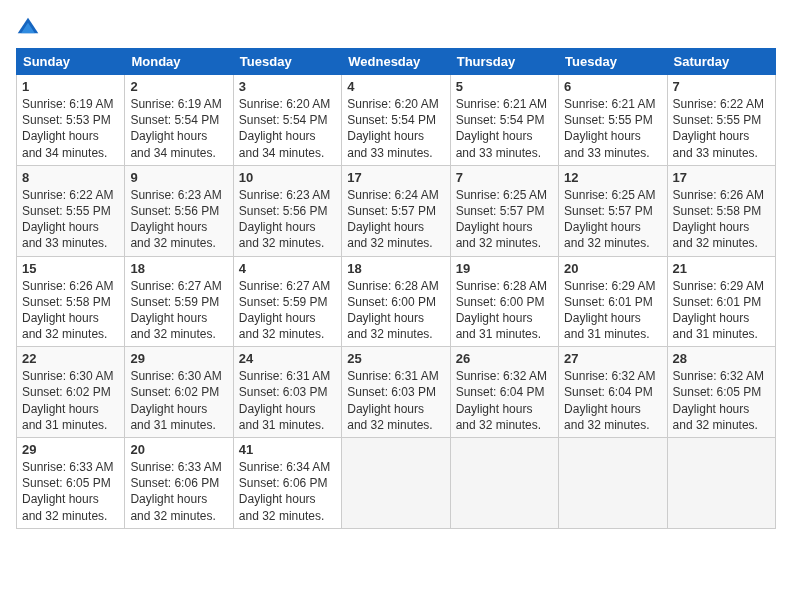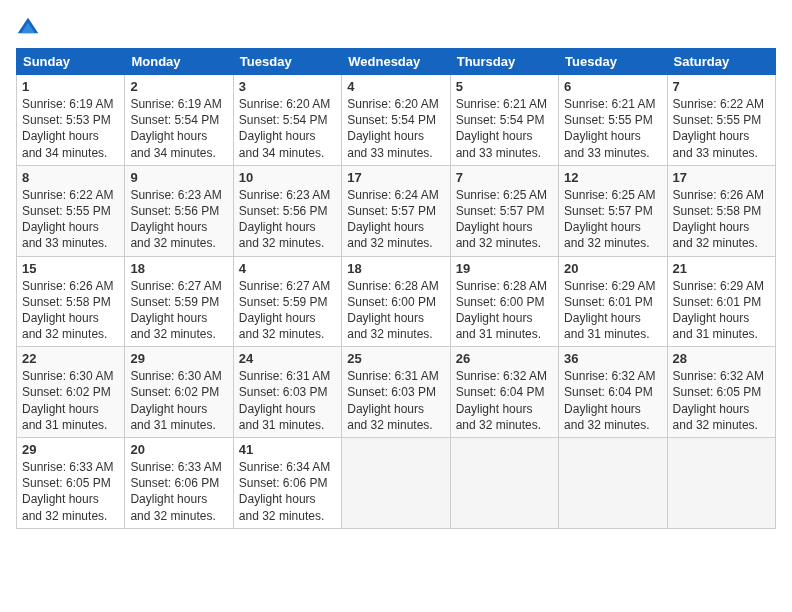--- a/index.html
+++ b/index.html
@@ -365,21 +365,21 @@
           <td>
         <span class="day-num">26</span>
         <div class="day-info">
           Sunrise: 6:32 AM<br>
           Sunset: 6:04 PM<br>
           Daylight hours<br>
           and 32 minutes.
         </div>
       </td>
           <td>
-        <span class="day-num">36</span>
+        <span class="day-num">27</span>
         <div class="day-info">
           Sunrise: 6:32 AM<br>
           Sunset: 6:04 PM<br>
           Daylight hours<br>
           and 32 minutes.
         </div>
       </td>
           <td>
         <span class="day-num">28</span>
         <div class="day-info">

